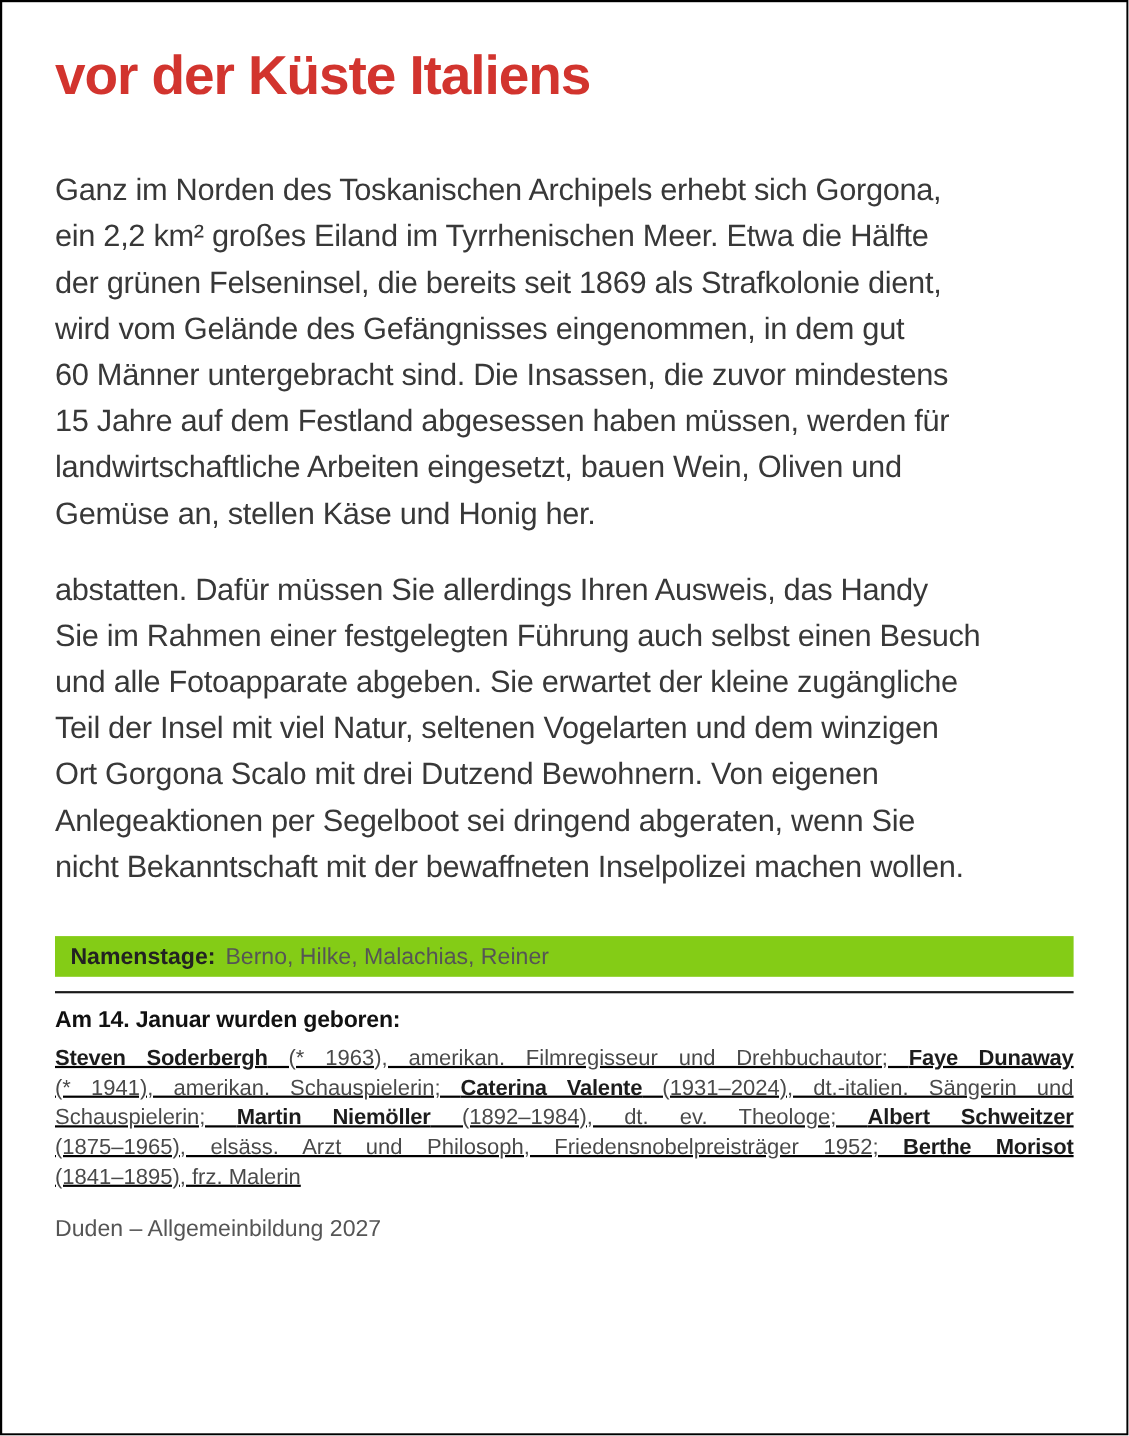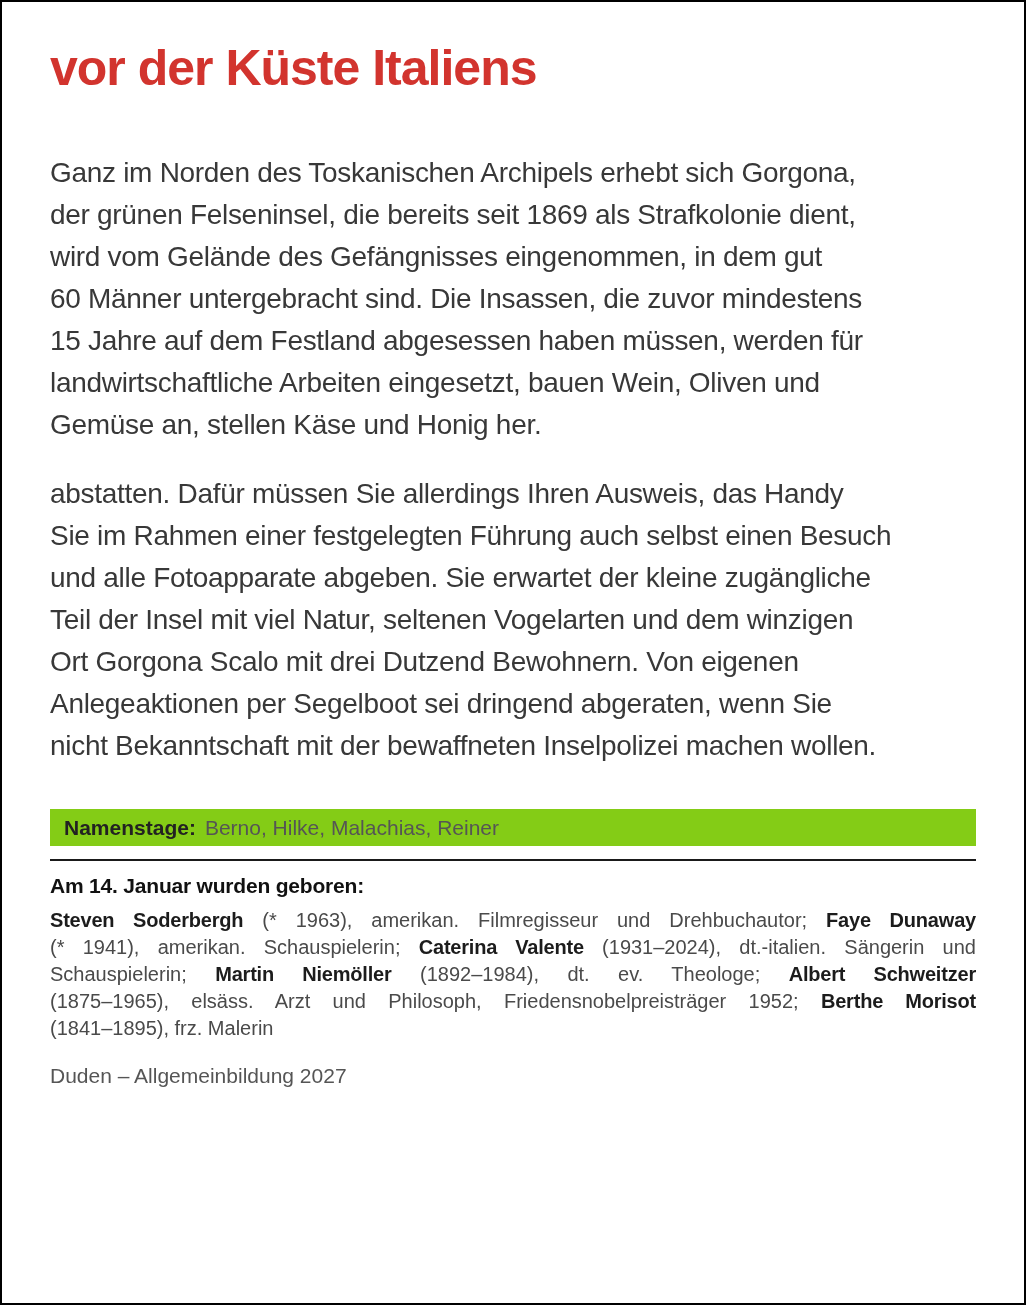--- a/index.html
+++ b/index.html
@@ -54,21 +54,21 @@
     border-top: 2.5px solid #1a1a1a;
     margin: 13px 0 0 0;
   }
   .born-heading {
     margin-top: 13px;
     font-size: 21px;
     font-weight: bold;
     color: #111111;
     letter-spacing: -0.2px;
   }
-  .born-text { margin-top: 9px; }
+  .born-text { margin-top: 9px; text-decoration: underline; }
   .born-line {
     font-size: 20px;
     line-height: 27px;
     color: #4a4a4a;
     text-align: justify;
     text-align-last: justify;
   }
   .born-line.last { text-align-last: left; }
   .born-line .b { font-weight: bold; color: #1c1c1c; letter-spacing: -0.2px; }
   .credit {
@@ -81,20 +81,21 @@
 <body>
 
 <div class="page">
   <div class="content">
 
     <h1 class="title">vor der Küste Italiens</h1>
 
     <div class="article">
       <div class="para">
         <div class="bodyline">Ganz im Norden des Toskanischen Archipels erhebt sich Gorgona,</div>
+        <div class="bodyline">ein 2,2 km² großes Eiland im Tyrrhenischen Meer. Etwa die Hälfte</div>
         <div class="bodyline">der grünen Felseninsel, die bereits seit 1869 als Strafkolonie dient,</div>
         <div class="bodyline">wird vom Gelände des Gefängnisses eingenommen, in dem gut</div>
         <div class="bodyline">60 Männer untergebracht sind. Die Insassen, die zuvor mindestens</div>
         <div class="bodyline">15 Jahre auf dem Festland abgesessen haben müssen, werden für</div>
         <div class="bodyline">landwirtschaftliche Arbeiten eingesetzt, bauen Wein, Oliven und</div>
         <div class="bodyline">Gemüse an, stellen Käse und Honig her.</div>
       </div>
       <div class="para">
         <div class="bodyline">abstatten. Dafür müssen Sie allerdings Ihren Ausweis, das Handy</div>
         <div class="bodyline">Sie im Rahmen einer festgelegten Führung auch selbst einen Besuch</div>

